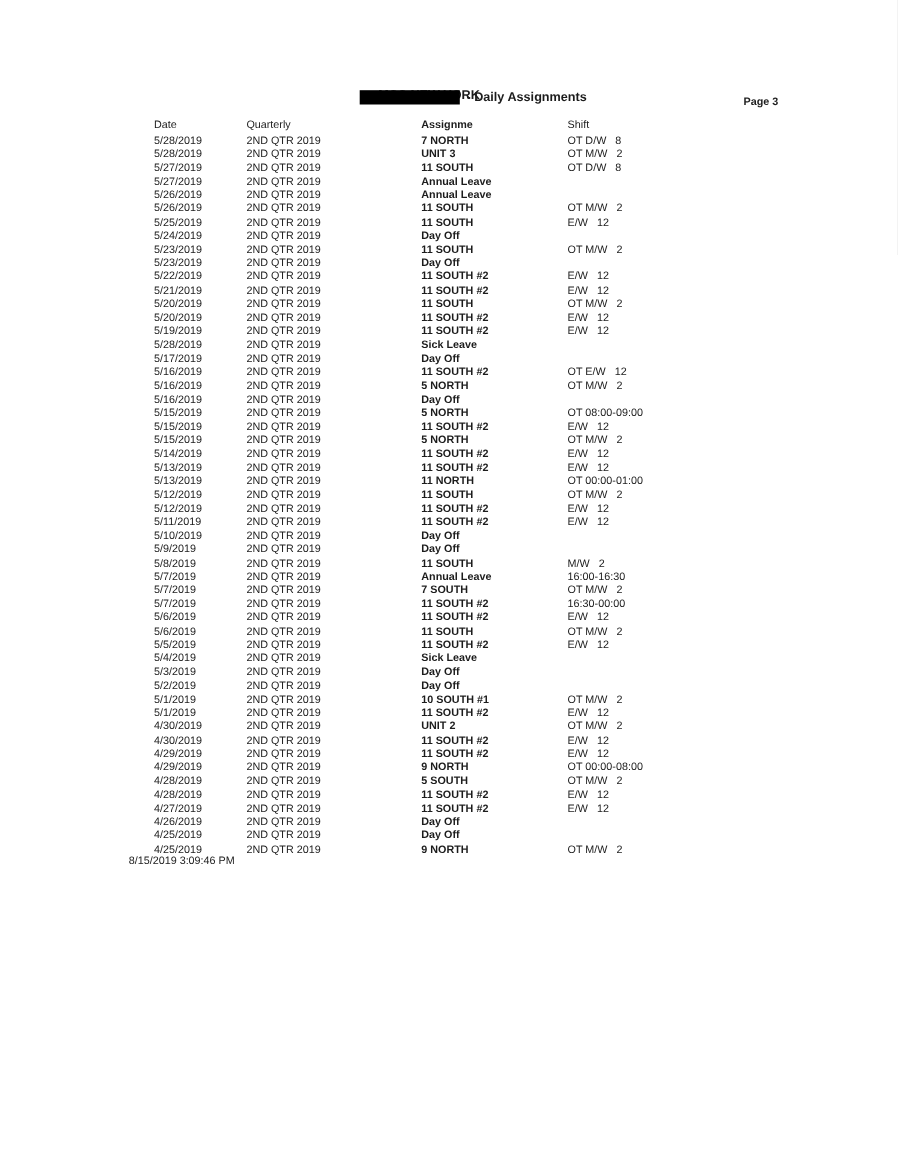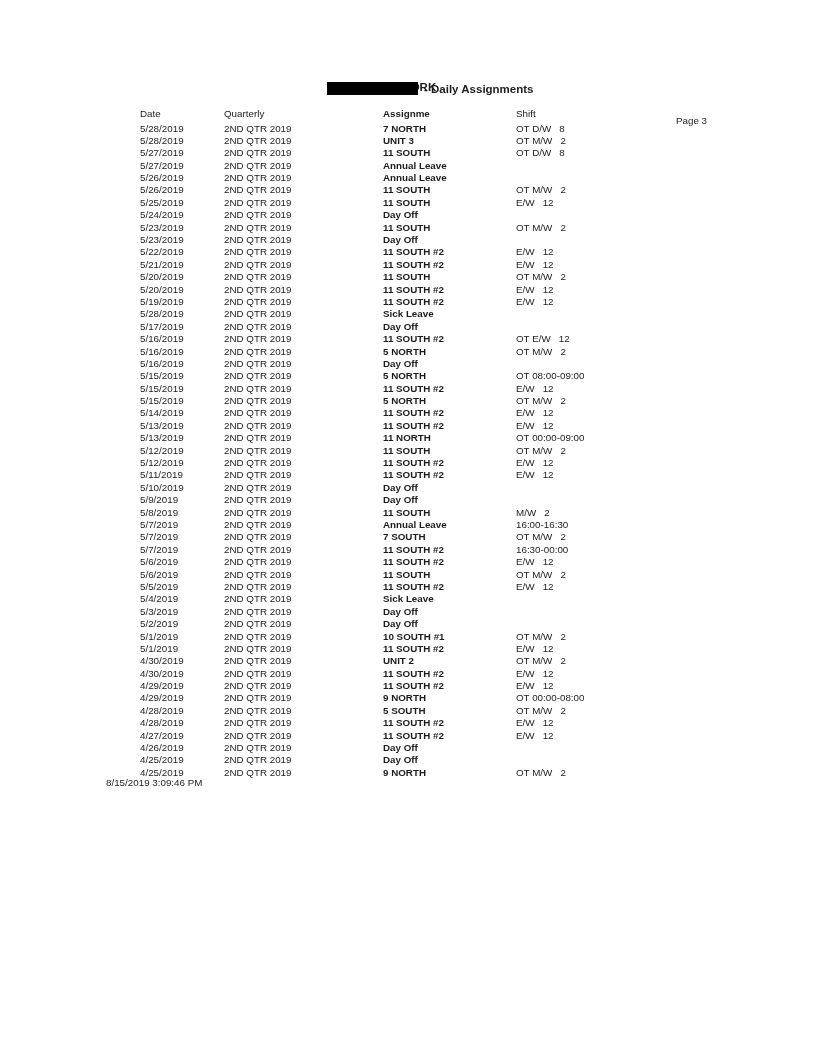--- a/index.html
+++ b/index.html
@@ -39,24 +39,23 @@
     display: inline-block;
     width: 91px;
     height: 13px;
     background: #000000;
     margin-right: 6px;
   }
   .page-num {
     position: absolute;
     top: 87px;
     left: 676px;
-    font-weight: normal;
+    font-weight: bold;
     font-size: 9.8px;
     white-space: pre;
-    margin-top: 28px;
   }
   .col-headers {
     position: absolute;
     top: 108px;
     left: 0;
     width: 100%;
     height: 13px;
     font-size: 9.8px;
   }
   .cell {
@@ -76,21 +75,21 @@
     font-size: 9.8px;
   }
   .row {
     position: relative;
     height: 12.4px;
     text-align: center;
   }
   .footer {
     position: absolute;
     top: 777px;
-    left: 106px;
+    left: 117px;
     font-size: 9.8px;
     white-space: pre;
   }
 </style>
 </head>
 <body>
 
 <div class="page">
 
   <div class="org-block">
@@ -284,21 +283,21 @@
       <span class="cell c-date">5/13/2019</span>
       <span class="cell c-quarterly">2ND QTR 2019</span>
       <span class="cell c-assignme">11 SOUTH #2</span>
       <span class="cell c-shift">E/W   12</span>
     </div>
 
     <div class="row">
       <span class="cell c-date">5/13/2019</span>
       <span class="cell c-quarterly">2ND QTR 2019</span>
       <span class="cell c-assignme">11 NORTH</span>
-      <span class="cell c-shift">OT 00:00-09:00</span>
+      <span class="cell c-shift">OT 00:00-01:00</span>
     </div>
 
     <div class="row">
       <span class="cell c-date">5/12/2019</span>
       <span class="cell c-quarterly">2ND QTR 2019</span>
       <span class="cell c-assignme">11 SOUTH</span>
       <span class="cell c-shift">OT M/W   2</span>
     </div>
 
     <div class="row">

